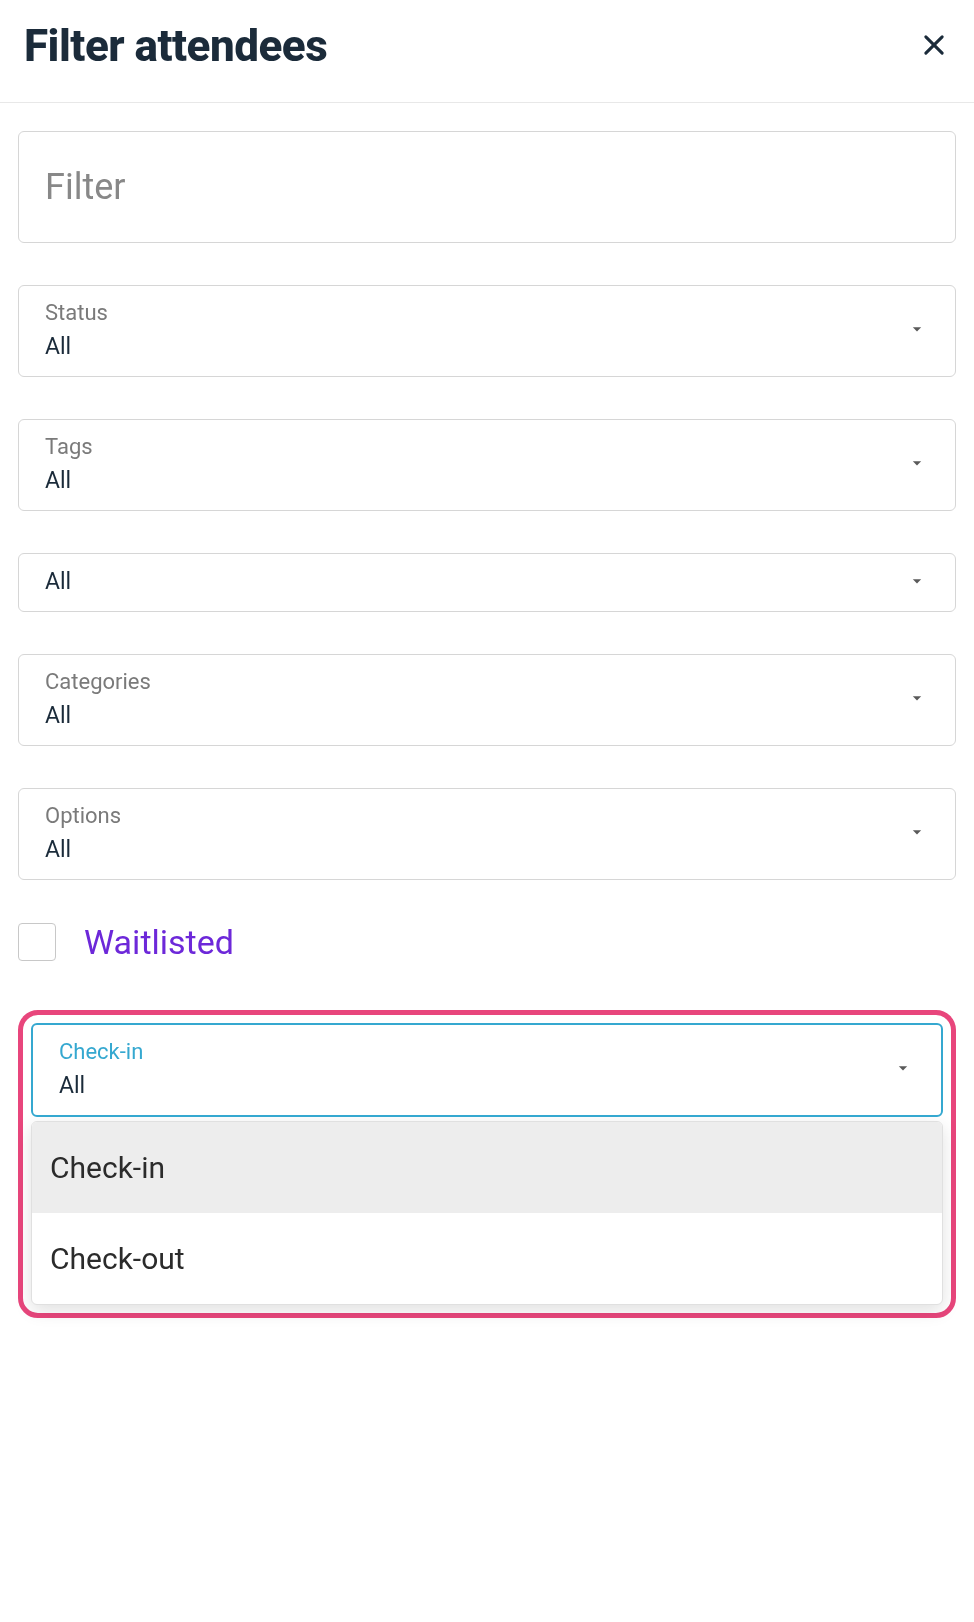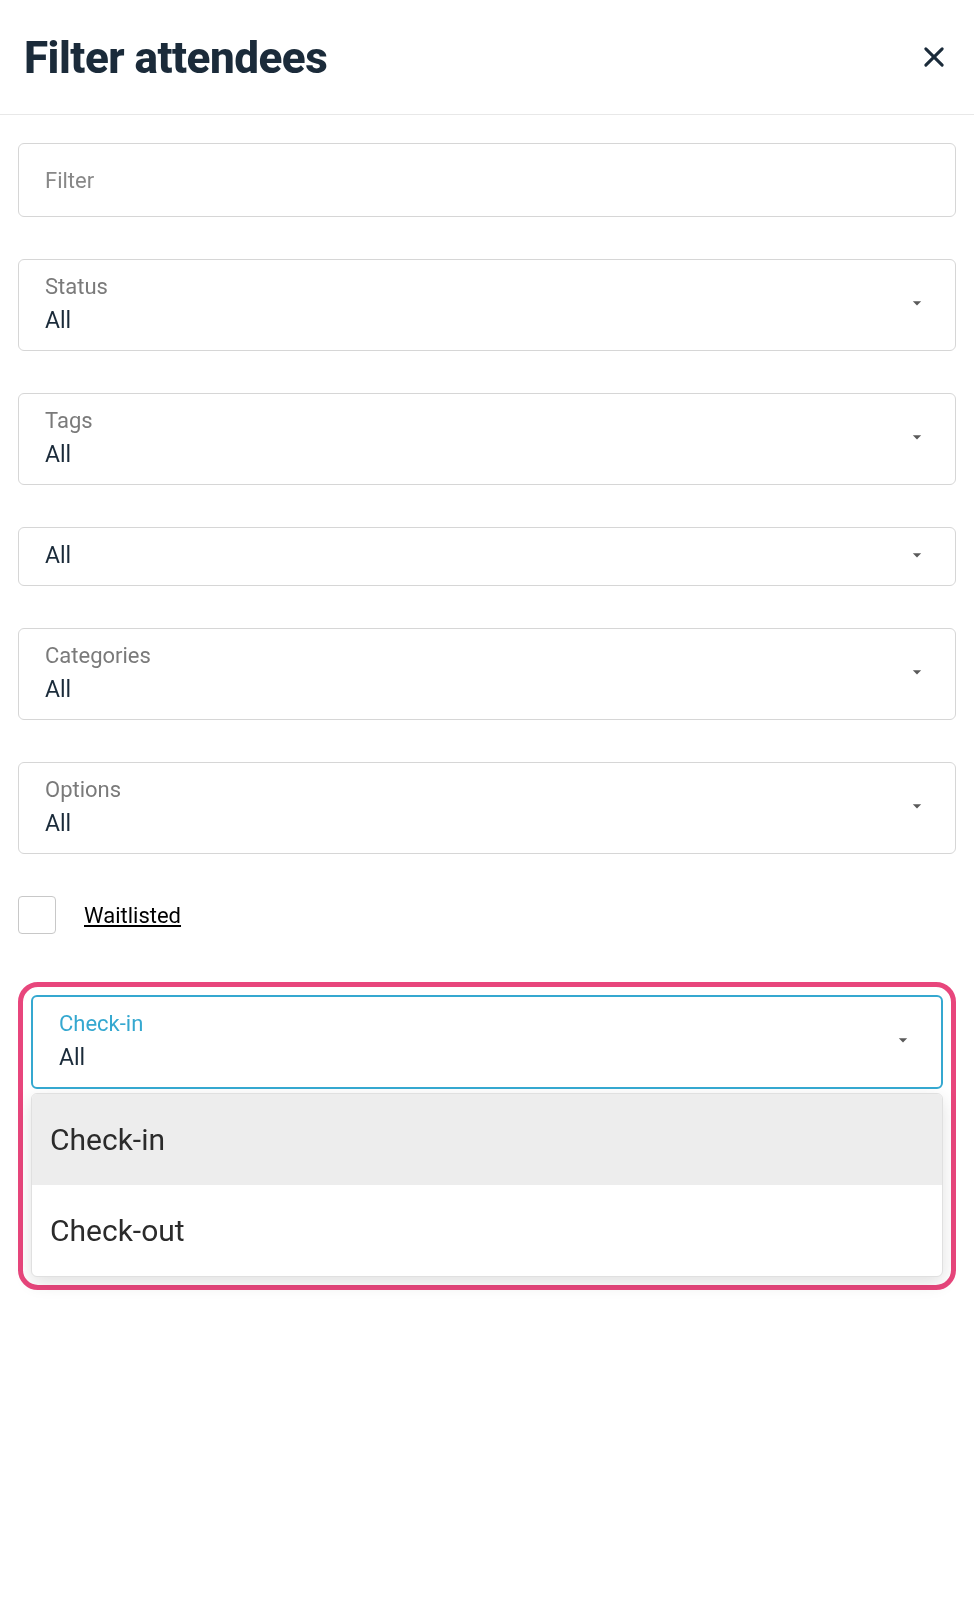--- a/index.html
+++ b/index.html
@@ -12,21 +12,20 @@
       background: #fff;
       width: 974px;
       position: relative;
     }
     .header {
       display: flex;
       justify-content: space-between;
       align-items: center;
       padding: 20px 24px 30px 24px;
       border-bottom: 1px solid #e8e8e8;
-      margin-top: 12px;
     }
     .title {
       font-size: 44px;
       font-weight: 800;
       color: #1b2b3a;
       letter-spacing: -0.5px;
     }
     .close-btn {
       width: 32px;
       height: 32px;
@@ -36,25 +35,25 @@
       cursor: pointer;
       background: none;
       border: none;
       color: #1b2b3a;
     }
     .content {
       padding: 28px 18px 18px 18px;
     }
     .text-input {
       width: 100%;
-      height: 74px;
+      height: 112px;
       border: 1px solid #d6d6d6;
       border-radius: 6px;
       padding: 0 26px;
-      font-size: 22px;
+      font-size: 36px;
       color: #333;
       outline: none;
       font-family: inherit;
     }
     .text-input::placeholder {
       color: #888;
     }
     .select-group {
       margin-top: 42px;
       position: relative;
@@ -92,23 +91,22 @@
     }
     .checkbox {
       width: 38px;
       height: 38px;
       border: 1px solid #c8c8c8;
       border-radius: 4px;
       background: #fff;
       cursor: pointer;
     }
     .checkbox-label {
-      font-size: 22px;
-      color: #000000;
-      text-decoration: underline;
+      font-size: 34px;
+      color: #6d28d9;
     }
     .highlighted-section {
       margin-top: 48px;
       border: 5px solid #e8467c;
       border-radius: 20px;
       padding: 8px;
       position: relative;
     }
     .select-box.focused {
       border: 2px solid #35a8d0;

